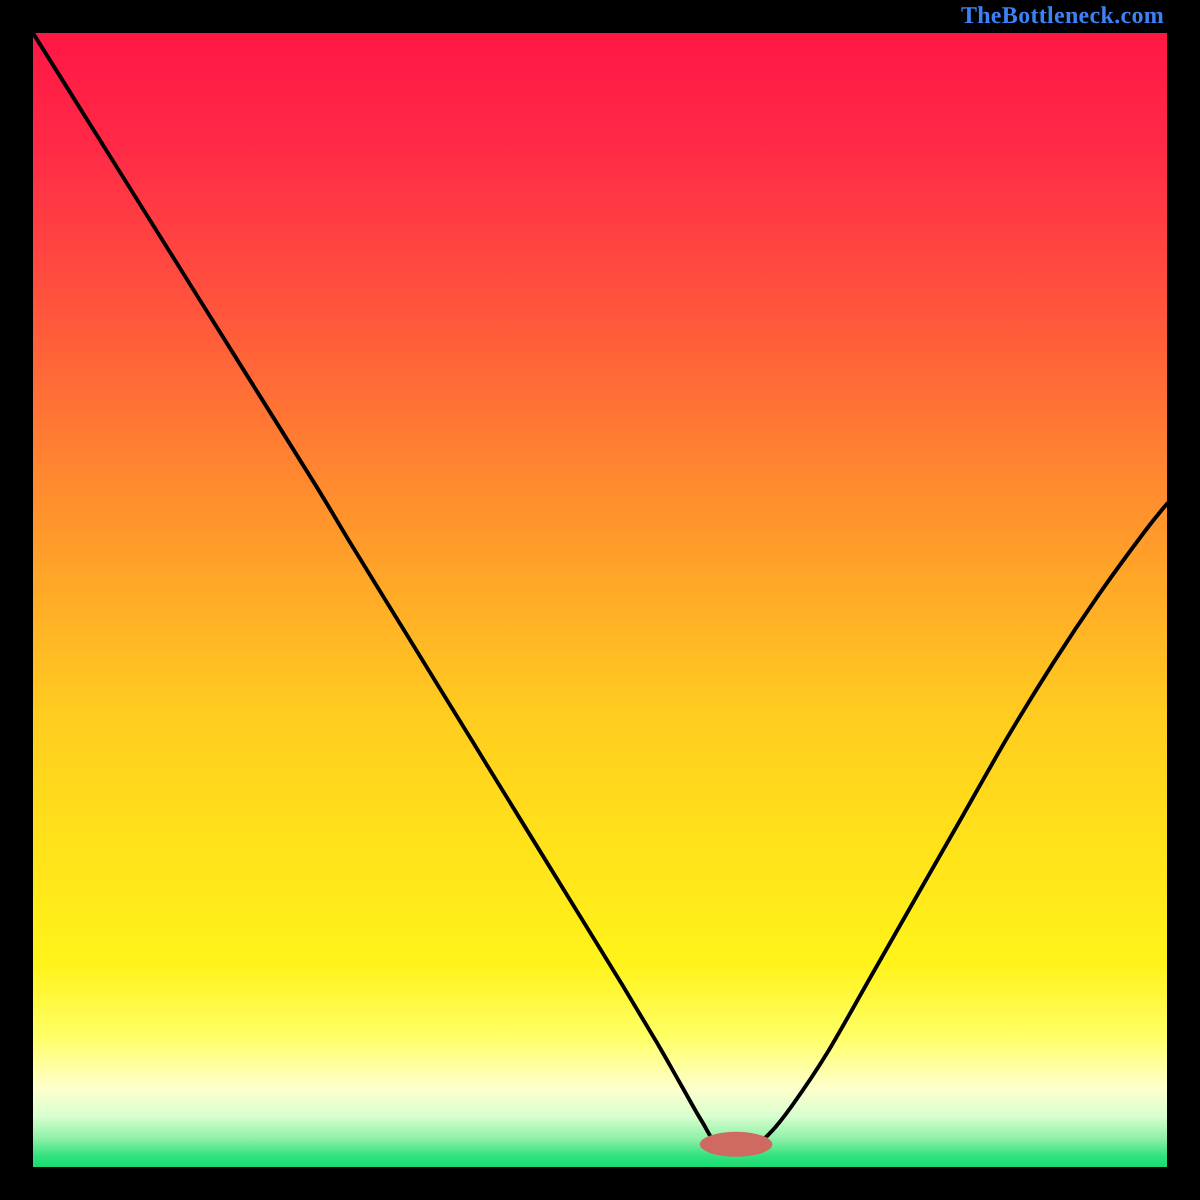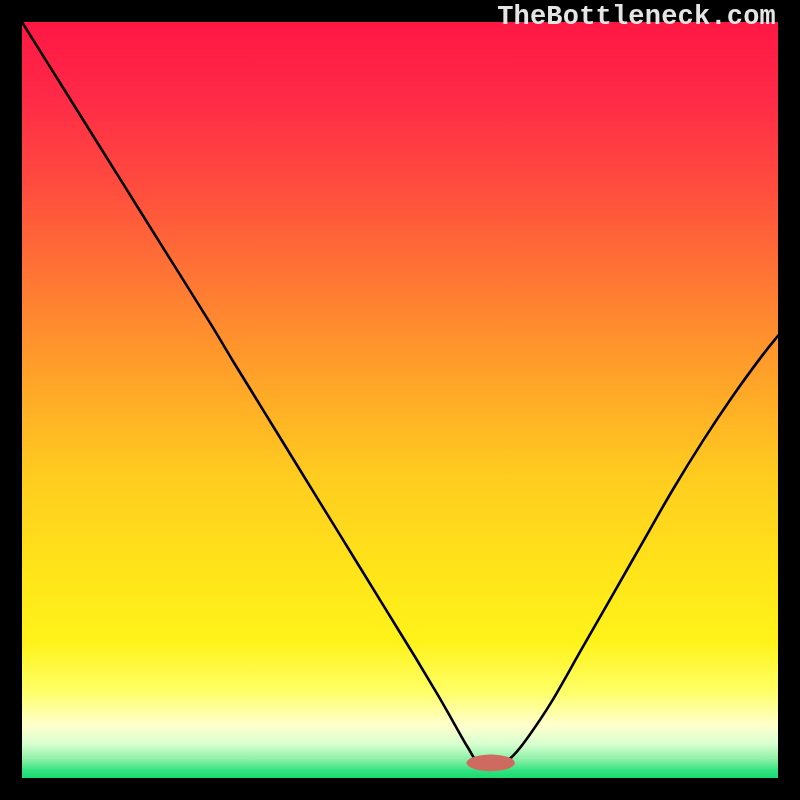--- a/index.html
+++ b/index.html
@@ -15,24 +15,24 @@
     left: 22px;
     top: 22px;
     width: 756px;
     height: 756px;
     background: #000;
   }
   .attribution {
     position: absolute;
     top: 2px;
     right: 24px;
-    font-family: Liberation Mono, monospace;
-    font-size: 27px;
+    font-family: Liberation Serif, serif;
+    font-size: 16px;
     font-weight: bold;
-    color: #e5e5e5;
+    color: #3b82f6;
     letter-spacing: 0.2px;
   }
   svg {
     display: block;
   }
 </style>
 </head>
 <body>
 
 <div class="frame">

